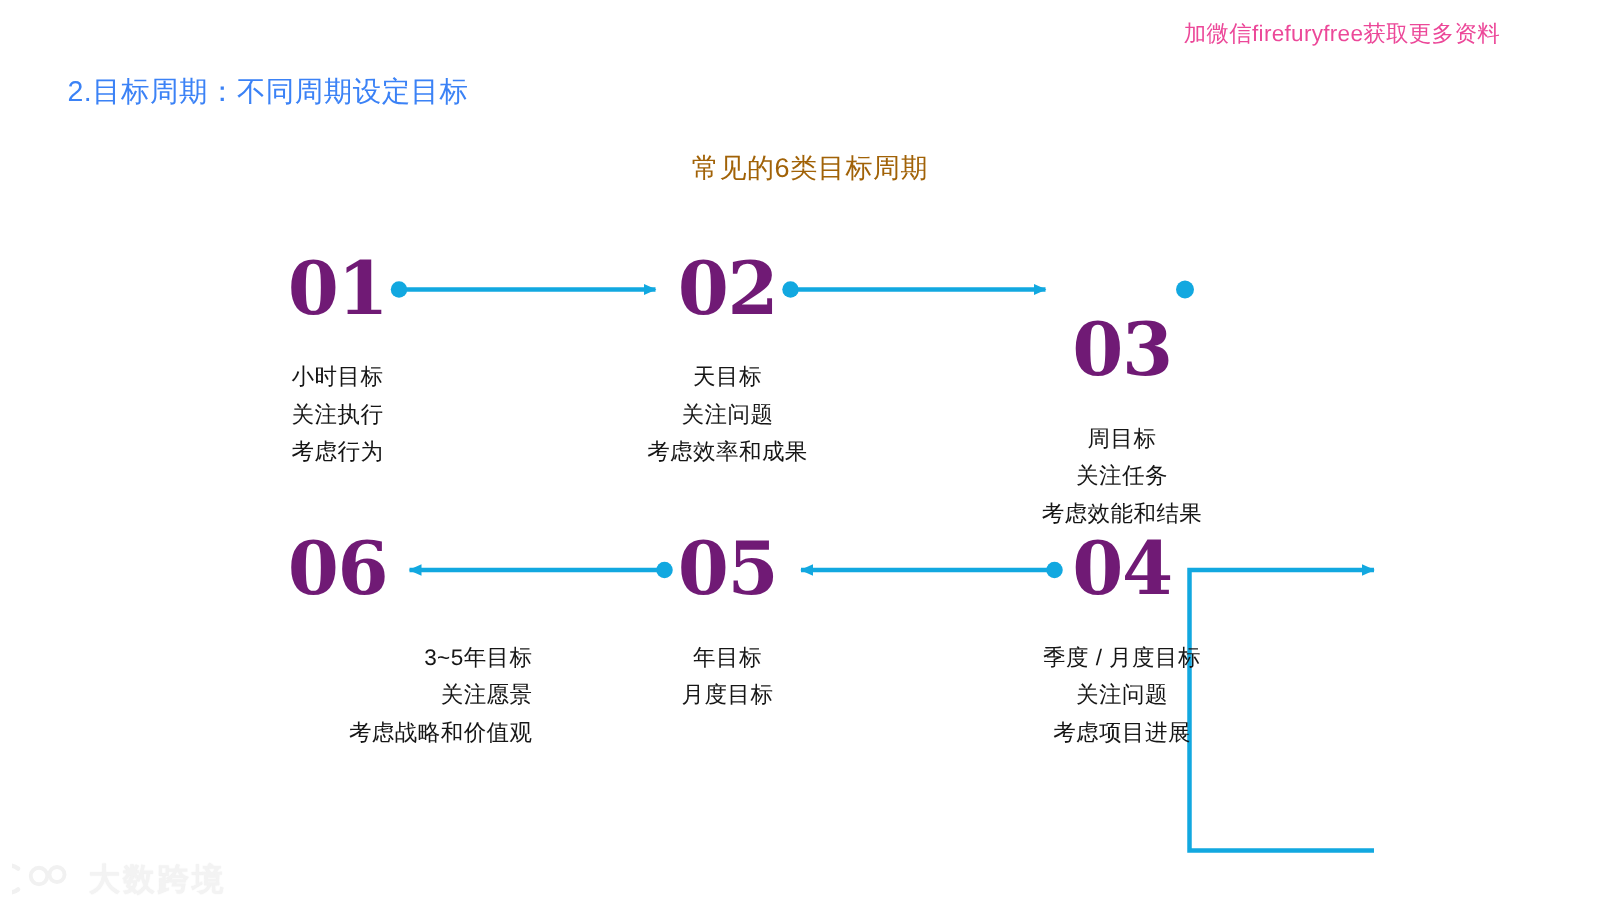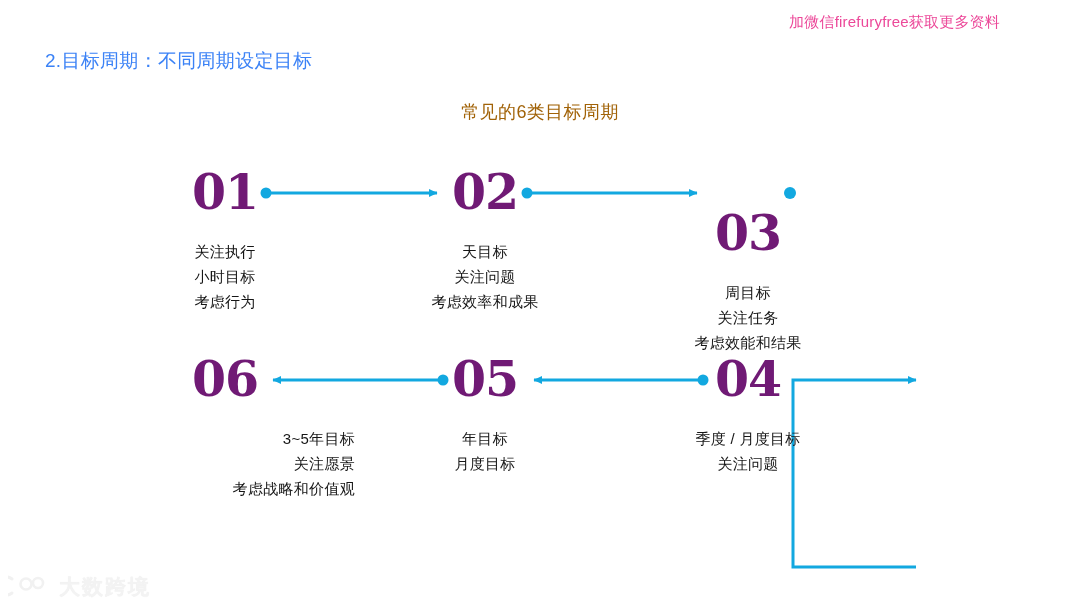--- a/index.html
+++ b/index.html
@@ -170,22 +170,22 @@
 
       <g>
         <circle cx="443" cy="380" r="5.5" fill="#12a8e0"></circle>
         <line x1="439" y1="380" x2="273" y2="380" stroke="#12a8e0" stroke-width="3" marker-end="url(#arrowR)"></line>
       </g>
     </svg>
 
     <div class="step s01">
       <div class="step-num">01</div>
       <div class="step-lines">
+        <div class="step-line">小时目标</div>
         <div class="step-line">关注执行</div>
-        <div class="step-line">小时目标</div>
         <div class="step-line">考虑行为</div>
       </div>
     </div>
 
     <div class="step s02">
       <div class="step-num">02</div>
       <div class="step-lines">
         <div class="step-line">天目标</div>
         <div class="step-line">关注问题</div>
         <div class="step-line">考虑效率和成果</div>
@@ -216,20 +216,21 @@
         <div class="step-line">年目标</div>
         <div class="step-line">月度目标</div>
       </div>
     </div>
 
     <div class="step s04">
       <div class="step-num">04</div>
       <div class="step-lines">
         <div class="step-line">季度 / 月度目标</div>
         <div class="step-line">关注问题</div>
+        <div class="step-line">考虑项目进展</div>
       </div>
     </div>
 
   </div>
 
   <div class="wm-logo">
     <span class="wm-logo-mark">
       <svg width="44" height="26" viewBox="0 0 44 26" aria-hidden="true">
         <path d="M4,6 a9,9 0 1 0 0,14" fill="none" stroke="#f0f0f0" stroke-width="3" stroke-linecap="round"></path>
         <circle cx="18" cy="11" r="5.5" fill="none" stroke="#f0f0f0" stroke-width="2.6"></circle>

